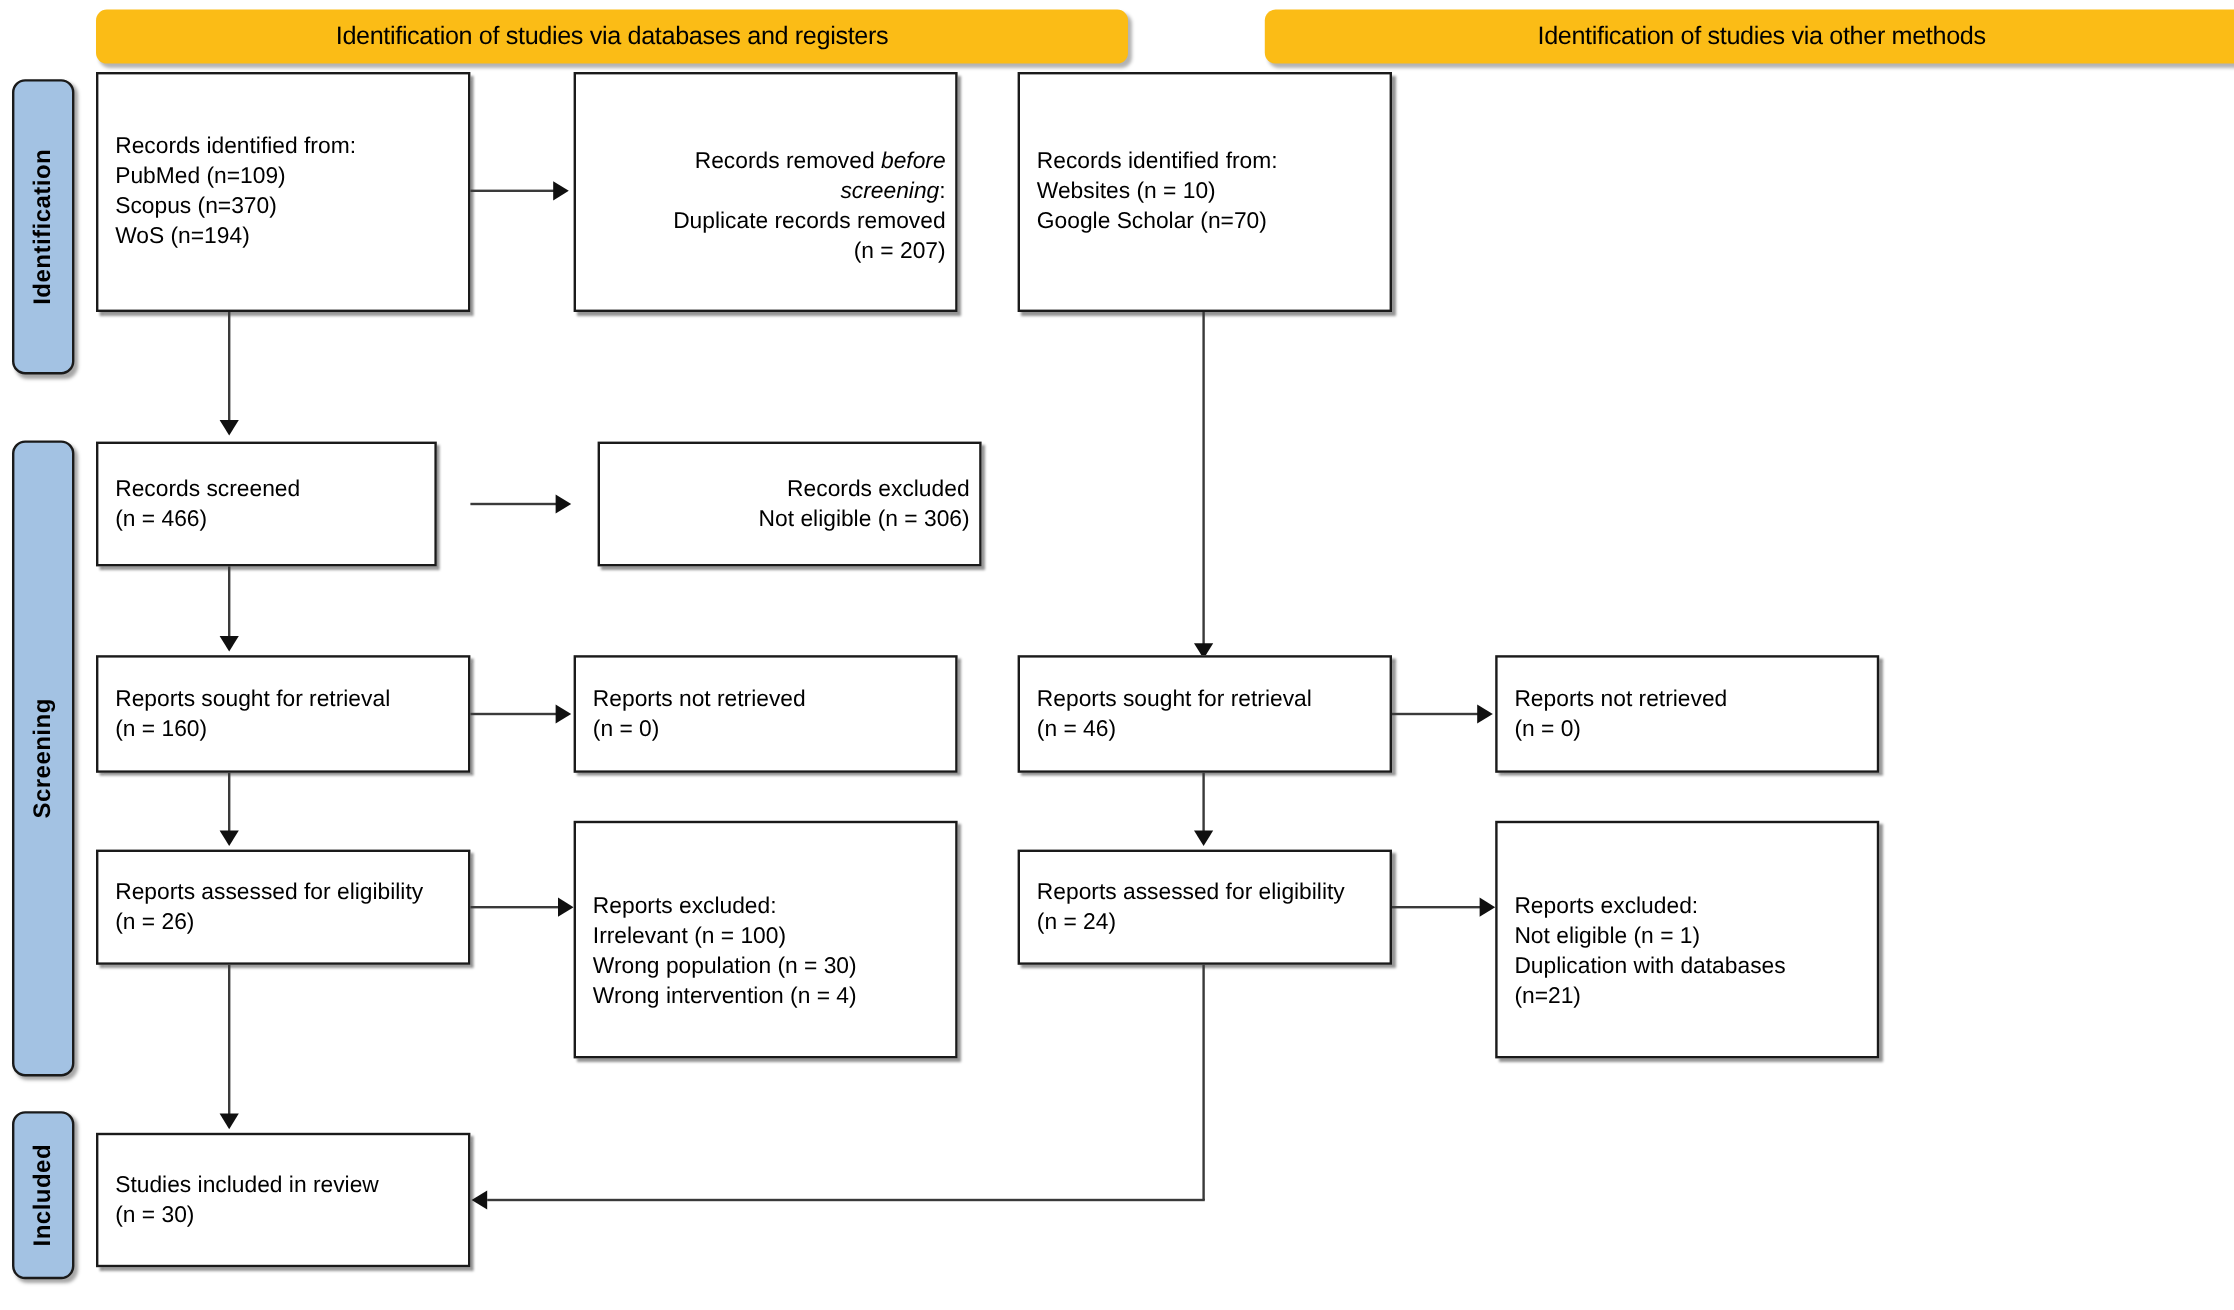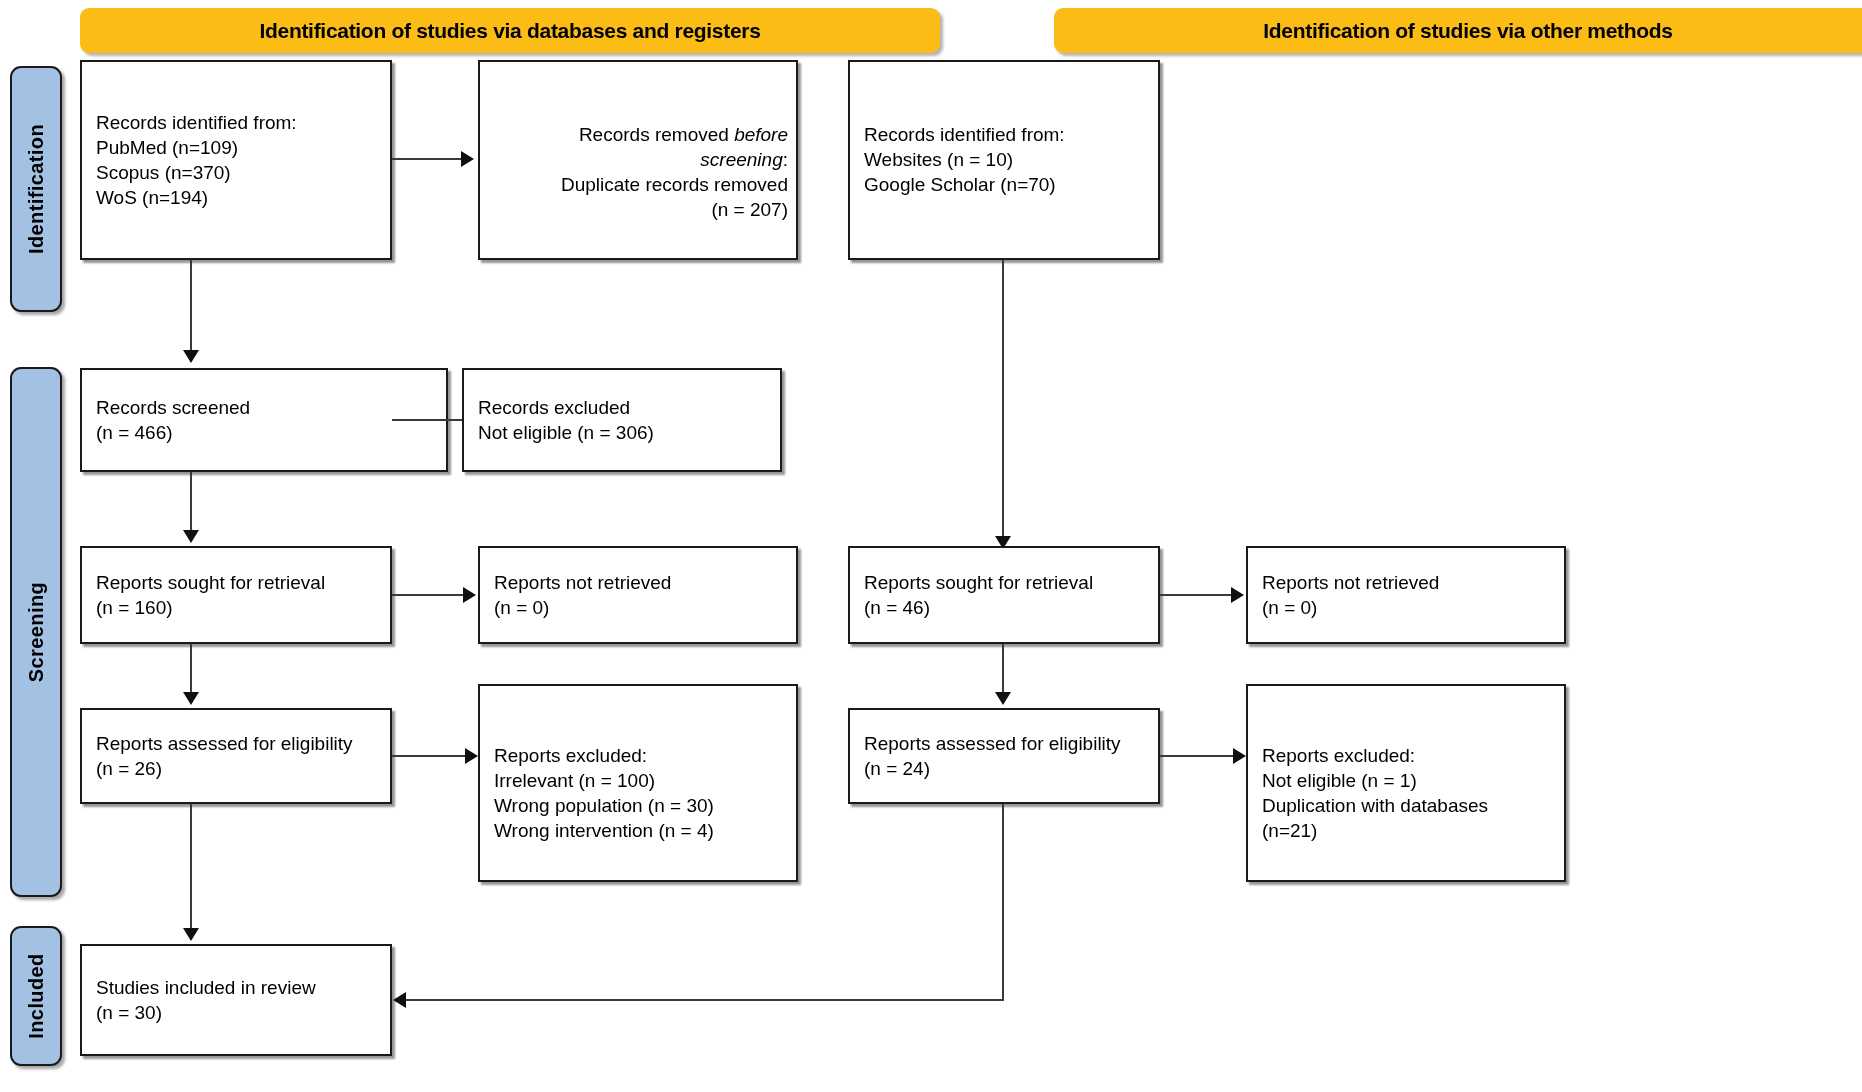--- a/index.html
+++ b/index.html
@@ -21,21 +21,21 @@
   
   .banner {
     position: absolute;
     background: #FBBC16;
     border-radius: 9px;
     box-shadow: 3px 3px 3px rgba(0,0,0,0.30);
     display: flex;
     align-items: center;
     justify-content: center;
     color: #000000;
-    font-weight: bold;
+    font-weight: normal;
     font-size: 21px;
     letter-spacing: -0.3px;
     text-align: center;
     box-sizing: border-box;
   }
 
   
   .stage {
     position: absolute;
     background: #A3C2E3;
@@ -154,29 +154,29 @@
     <div class="node-text mid">
       <span>Records removed </span><em>before screening</em><span>:
     Duplicate records removed
 (n = 207)</span>
     </div>
   </div>
 
   <div class="vline" style="left:190px; top:260px; height:92px;"></div>
   <div class="arrow-down" style="left:183px; top:350px;"></div>
 
-  <div class="node" style="left:80px; top:368px; width:368px; height:104px;">
+  <div class="node" style="left:80px; top:368px; width:284px; height:104px;">
     <div class="node-text mid">Records screened
 (n = 466)</div>
   </div>
 
   <div class="hline" style="left:392px; top:419px; width:72px;"></div>
   <div class="arrow-right" style="left:463px; top:412px;"></div>
 
-  <div class="node" style="left:462px; top:368px; width:320px; height:104px;">
+  <div class="node" style="left:498px; top:368px; width:320px; height:104px;text-align:right;">
     <div class="node-text mid">Records excluded
 Not eligible (n = 306)</div>
   </div>
 
   <div class="vline" style="left:190px; top:472px; height:60px;"></div>
   <div class="arrow-down" style="left:183px; top:530px;"></div>
 
   <div class="node" style="left:80px; top:546px; width:312px; height:98px;">
     <div class="node-text mid">Reports sought for retrieval
 (n = 160)</div>

